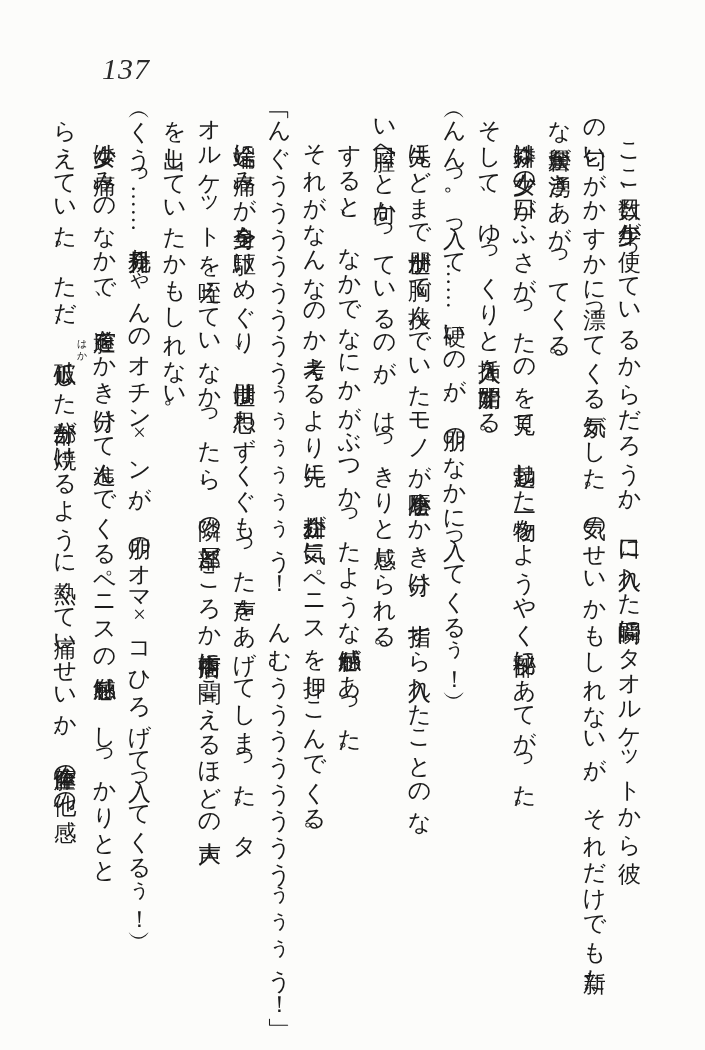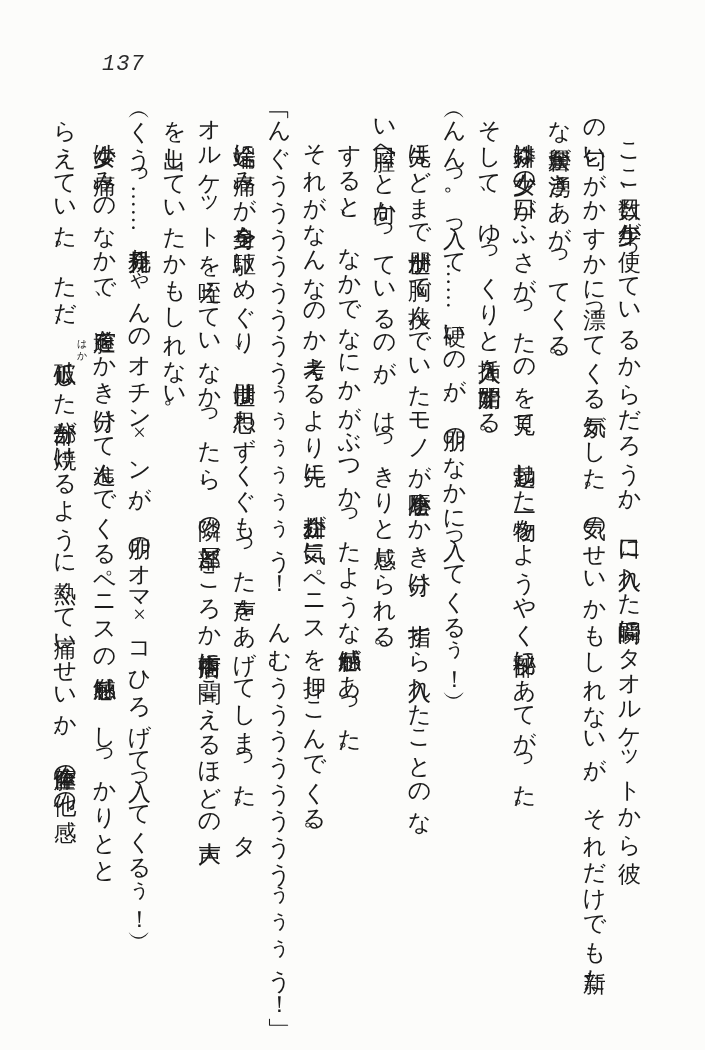--- a/index.html
+++ b/index.html
@@ -16,23 +16,23 @@
     position: relative;
     width: 705px;
     height: 1050px;
     background: #fcfcfa;
     overflow: hidden;
   }
   .page-number {
     position: absolute;
     top: 52px;
     left: 102px;
-    font-family: Liberation Mono, monospace;
+    font-family: Liberation Serif, serif;
     font-style: italic;
-    font-size: 22px;
+    font-size: 30px;
     color: #2a2a2a;
     letter-spacing: 1px;
   }
   .text-area {
     position: absolute;
     top: 104px;
     right: 58px;
     height: 910px;
     width: 596px;
     writing-mode: vertical-rl;

